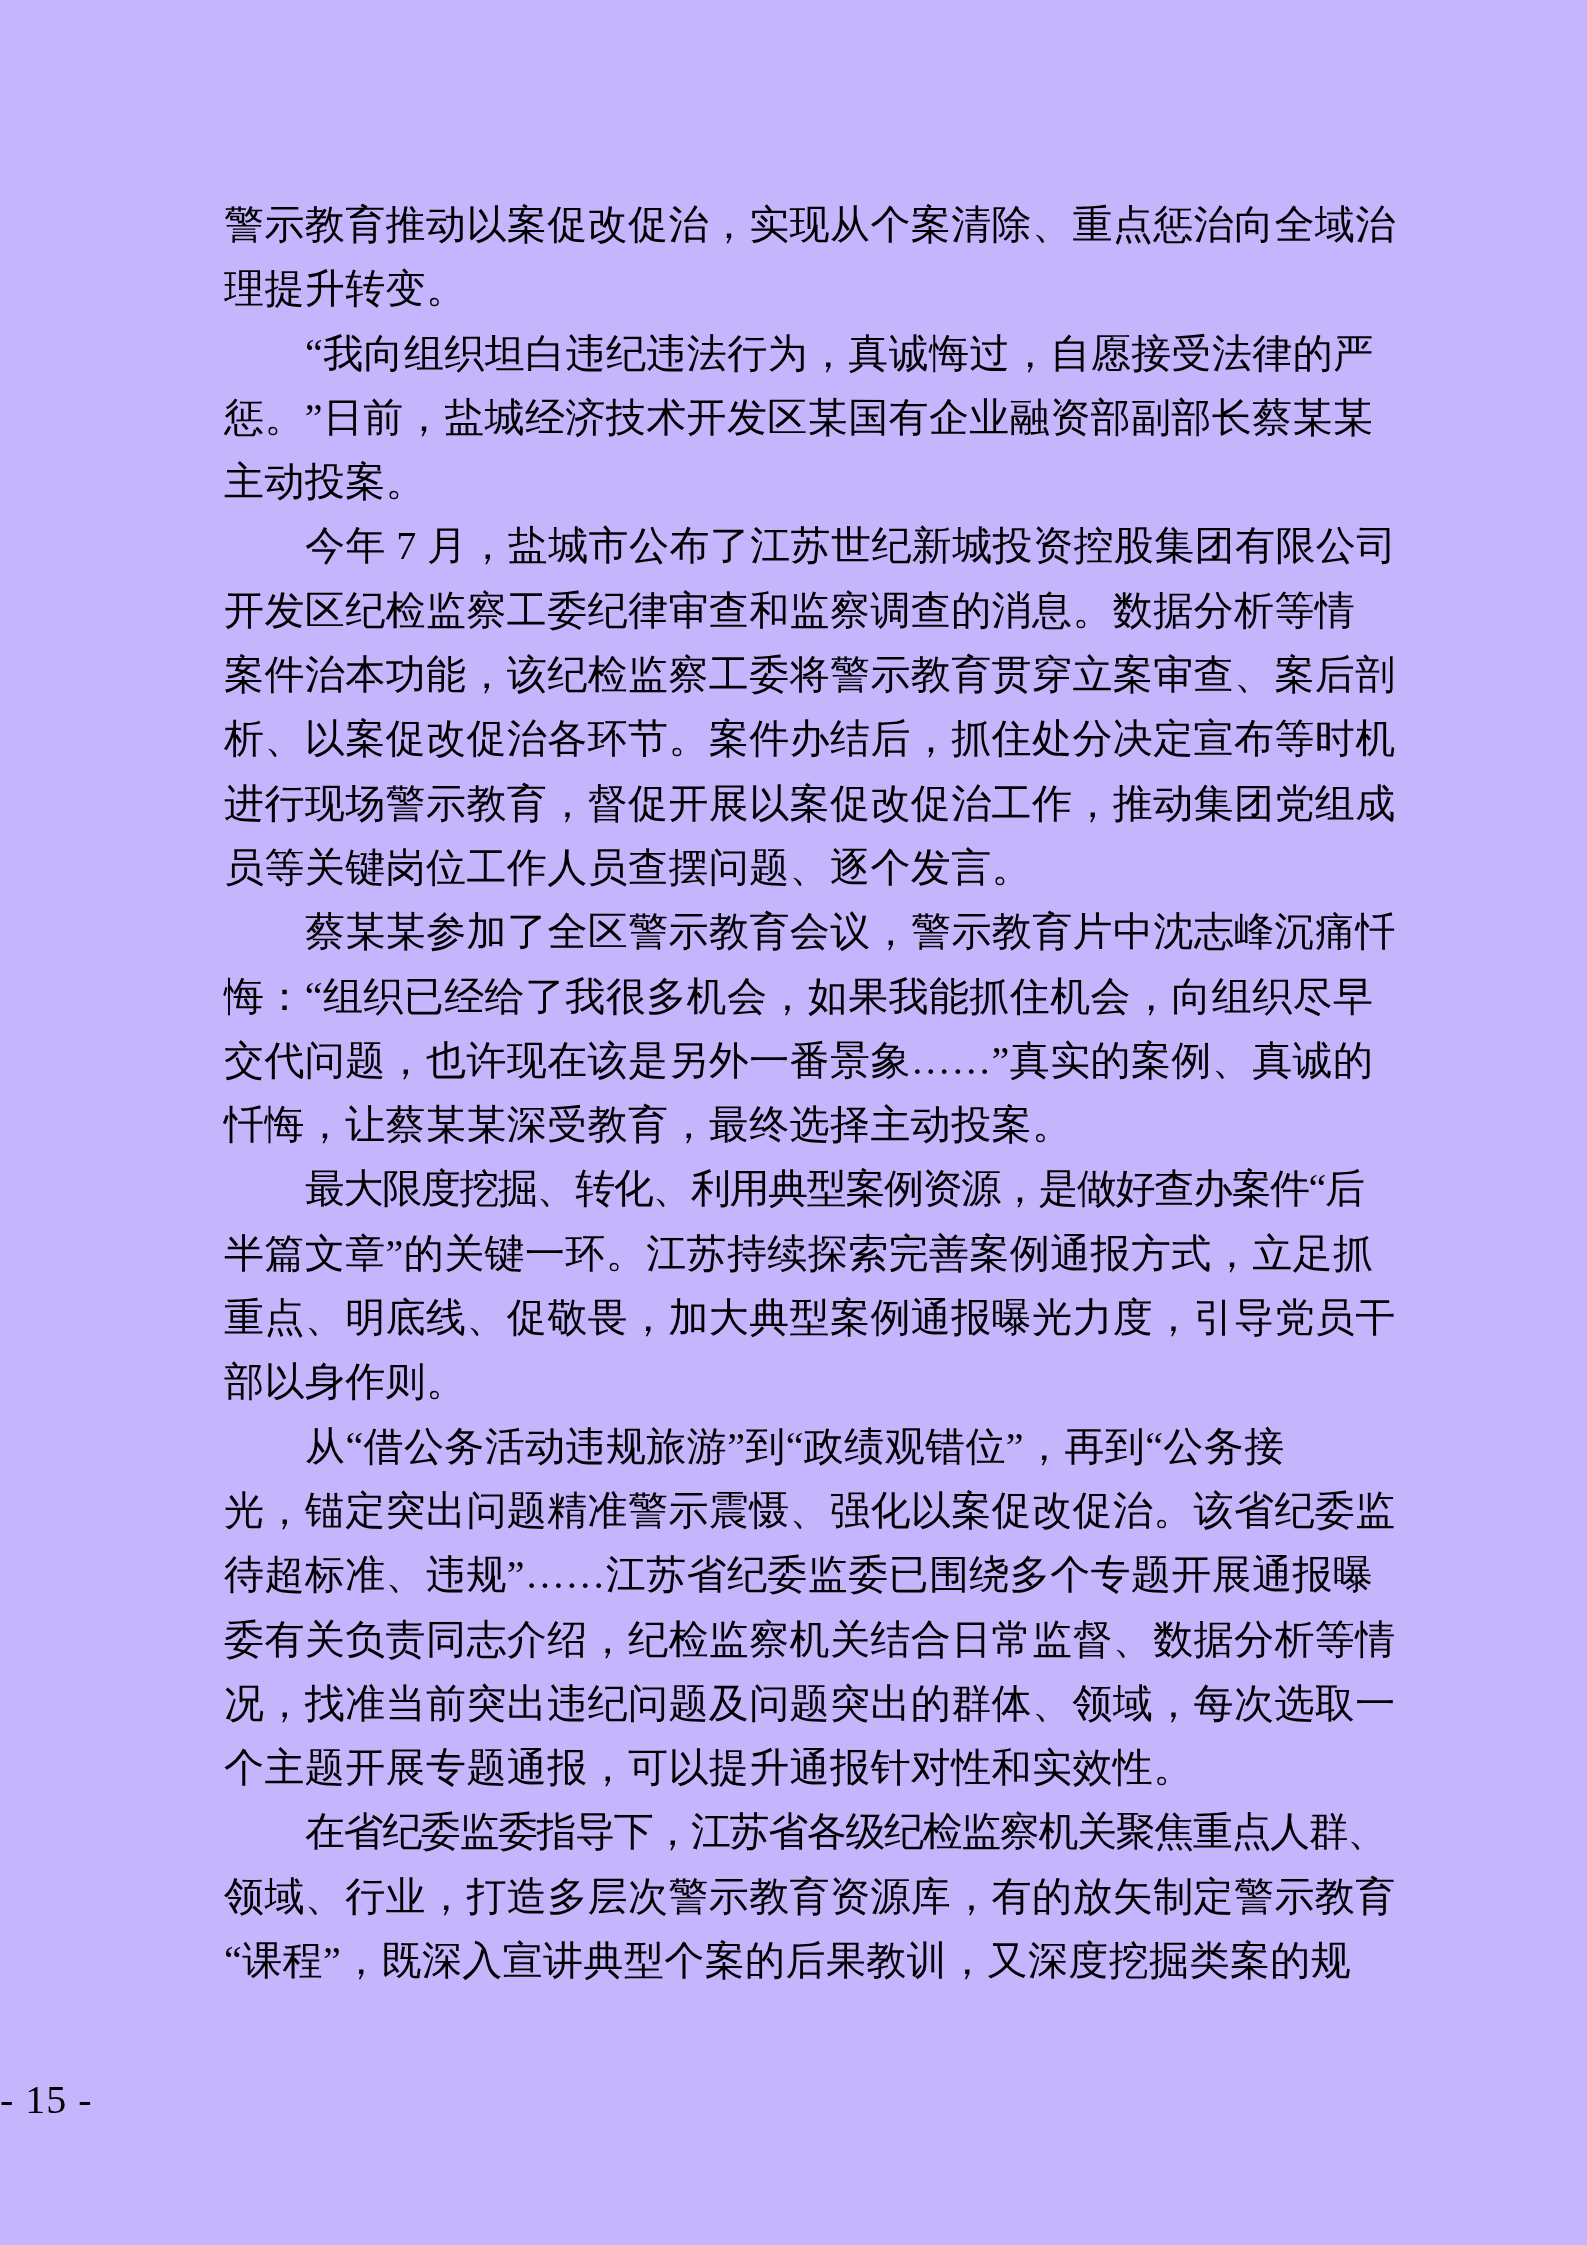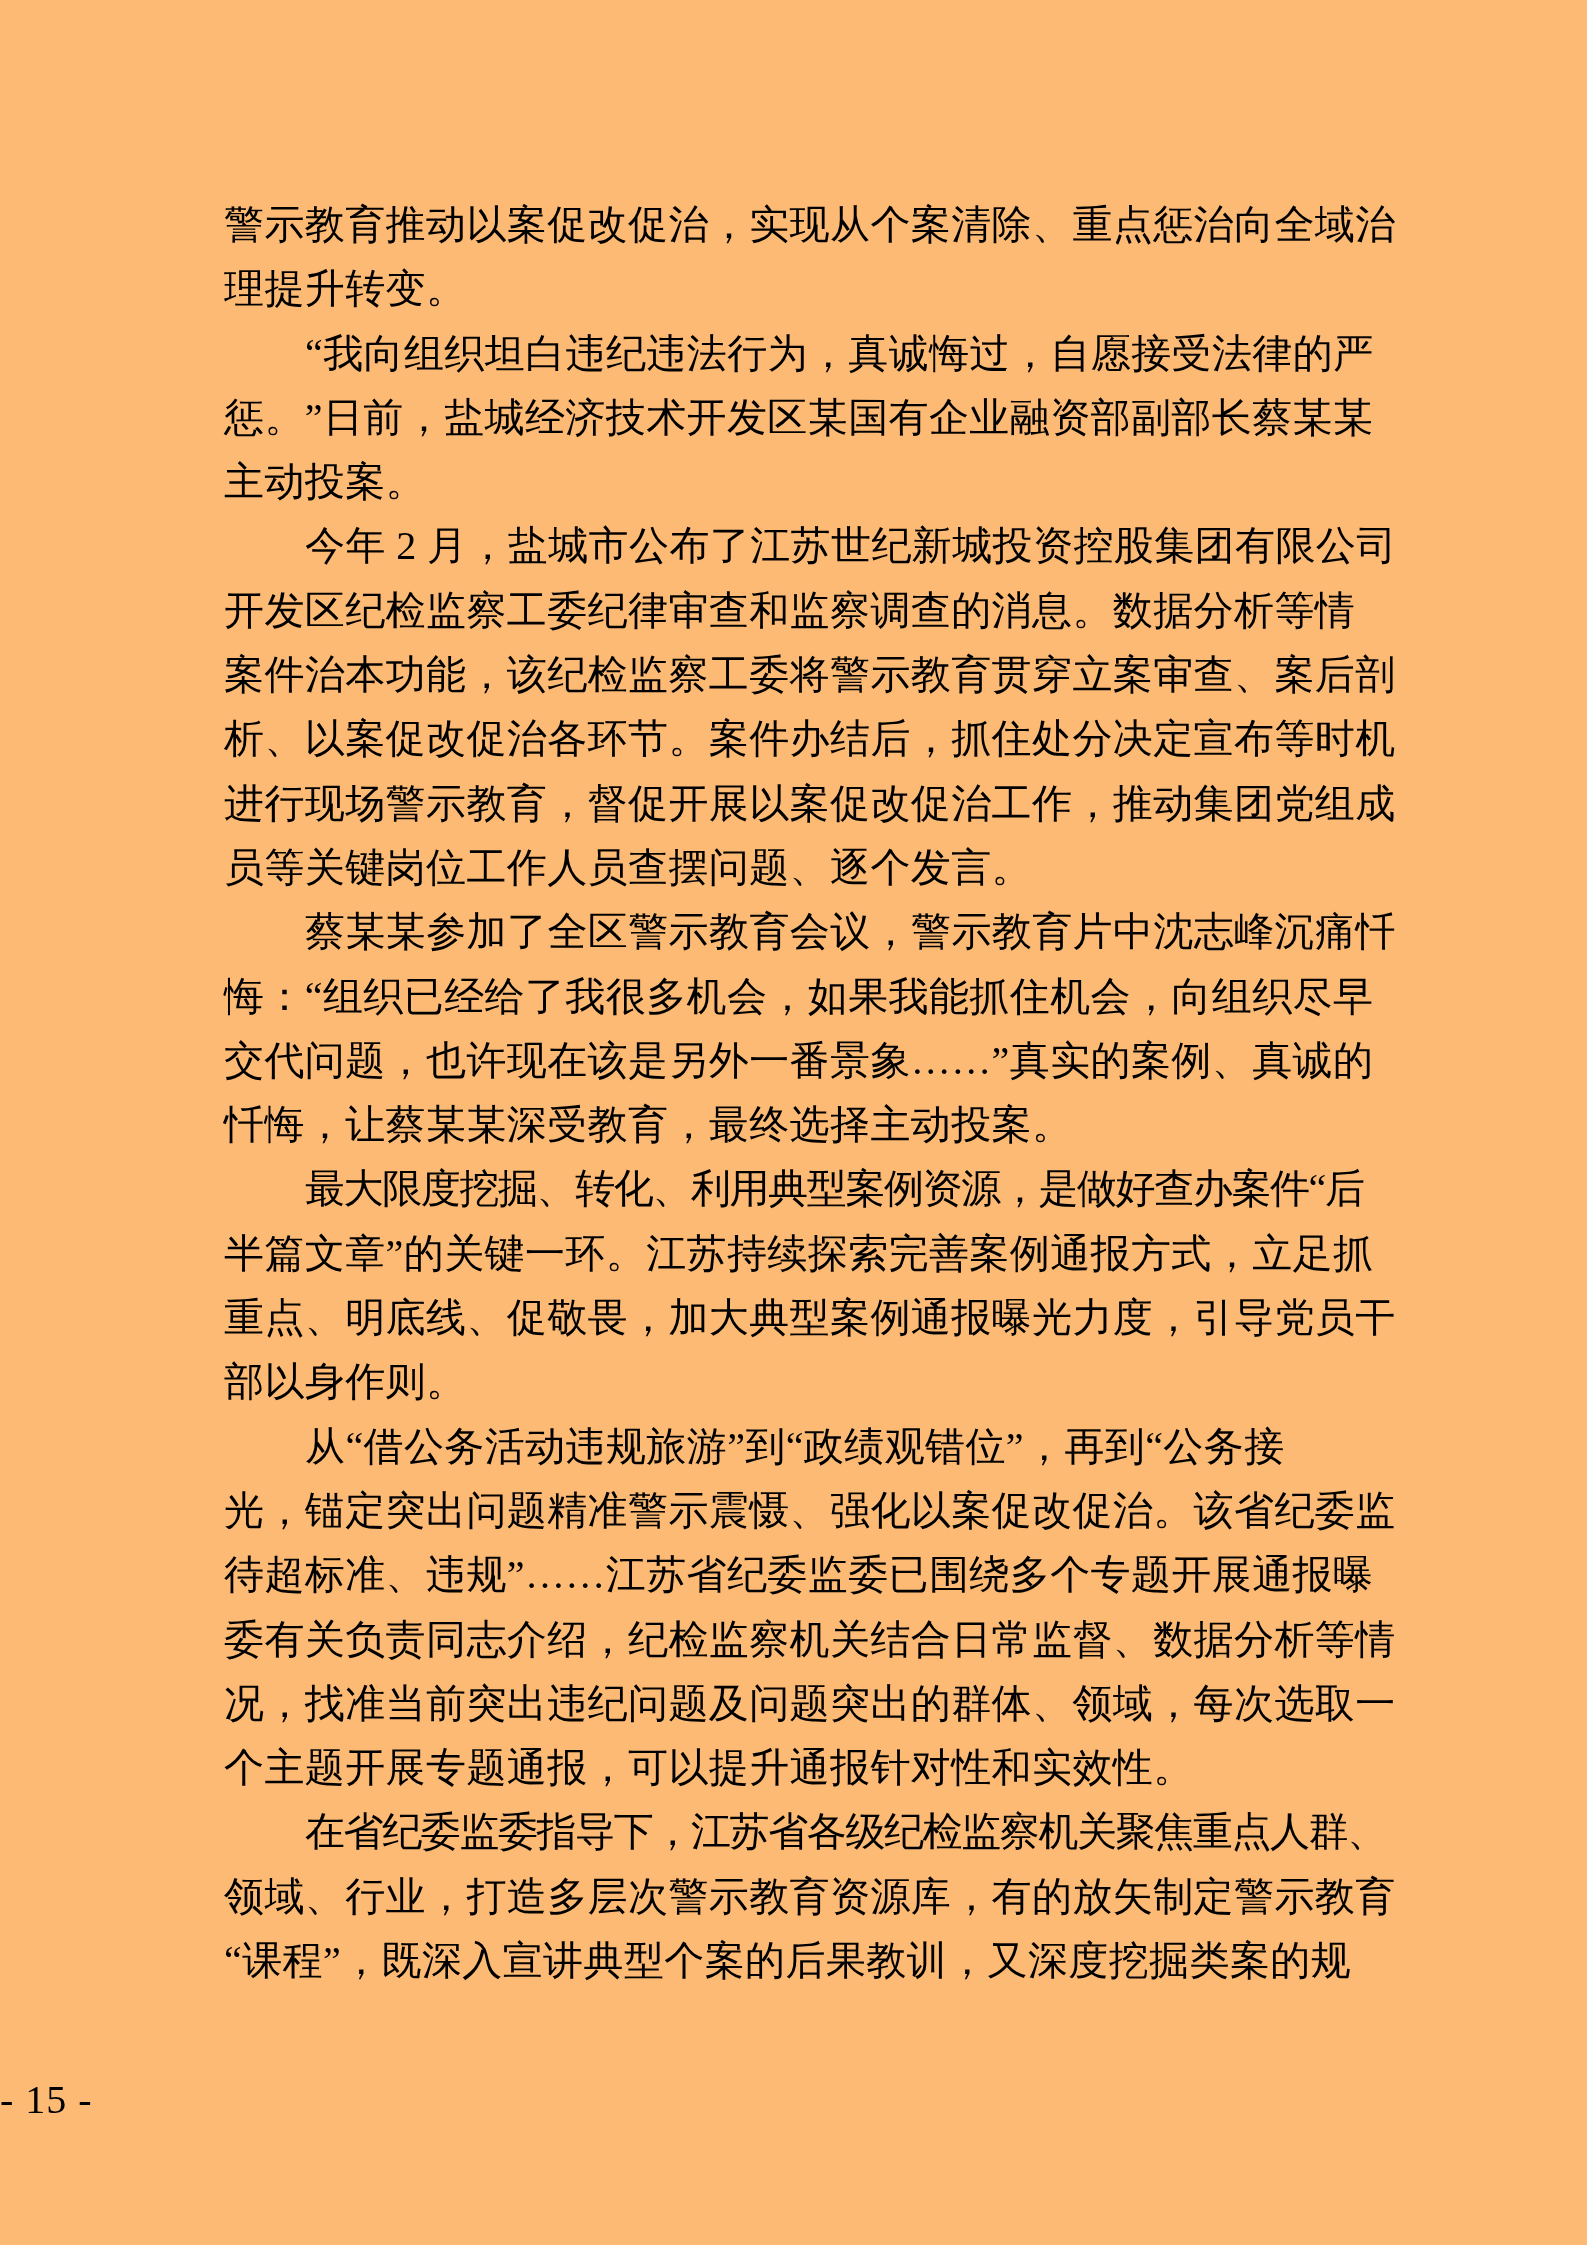--- a/index.html
+++ b/index.html
@@ -4,21 +4,21 @@
 <style>
   html, body {
     margin: 0;
     padding: 0;
     background: #ffffff;
   }
   .page {
     position: relative;
     width: 1587px;
     height: 2245px;
-    background: #fdba74;
+    background: #c4b5fd;
     overflow: hidden;
     font-family: "Liberation Serif", "DejaVu Serif", serif;
     color: #000000;
   }
   .doc-body {
     position: absolute;
     left: 224px;
     top: 193px;
     width: 1176px;
   }
@@ -52,21 +52,21 @@
 </head>
 <body>
 
 <div class="page">
   <div class="doc-body">
       <div class="line">警示教育推动以案促改促治，实现从个案清除、重点惩治向全域治</div>
       <div class="line">理提升转变。</div>
       <div class="line indent">“我向组织坦白违纪违法行为，真诚悔过，自愿接受法律的严</div>
       <div class="line">惩。”日前，盐城经济技术开发区某国有企业融资部副部长蔡某某</div>
       <div class="line">主动投案。</div>
-      <div class="line indent">今年 2 月，盐城市公布了江苏世纪新城投资控股集团有限公司</div>
+      <div class="line indent">今年 7 月，盐城市公布了江苏世纪新城投资控股集团有限公司</div>
       <div class="line">开发区纪检监察工委纪律审查和监察调查的消息。数据分析等情</div>
       <div class="line">案件治本功能，该纪检监察工委将警示教育贯穿立案审查、案后剖</div>
       <div class="line">析、以案促改促治各环节。案件办结后，抓住处分决定宣布等时机</div>
       <div class="line">进行现场警示教育，督促开展以案促改促治工作，推动集团党组成</div>
       <div class="line">员等关键岗位工作人员查摆问题、逐个发言。</div>
       <div class="line indent">蔡某某参加了全区警示教育会议，警示教育片中沈志峰沉痛忏</div>
       <div class="line">悔：“组织已经给了我很多机会，如果我能抓住机会，向组织尽早</div>
       <div class="line">交代问题，也许现在该是另外一番景象……”真实的案例、真诚的</div>
       <div class="line">忏悔，让蔡某某深受教育，最终选择主动投案。</div>
       <div class="line indent tight">最大限度挖掘、转化、利用典型案例资源，是做好查办案件“后</div>

